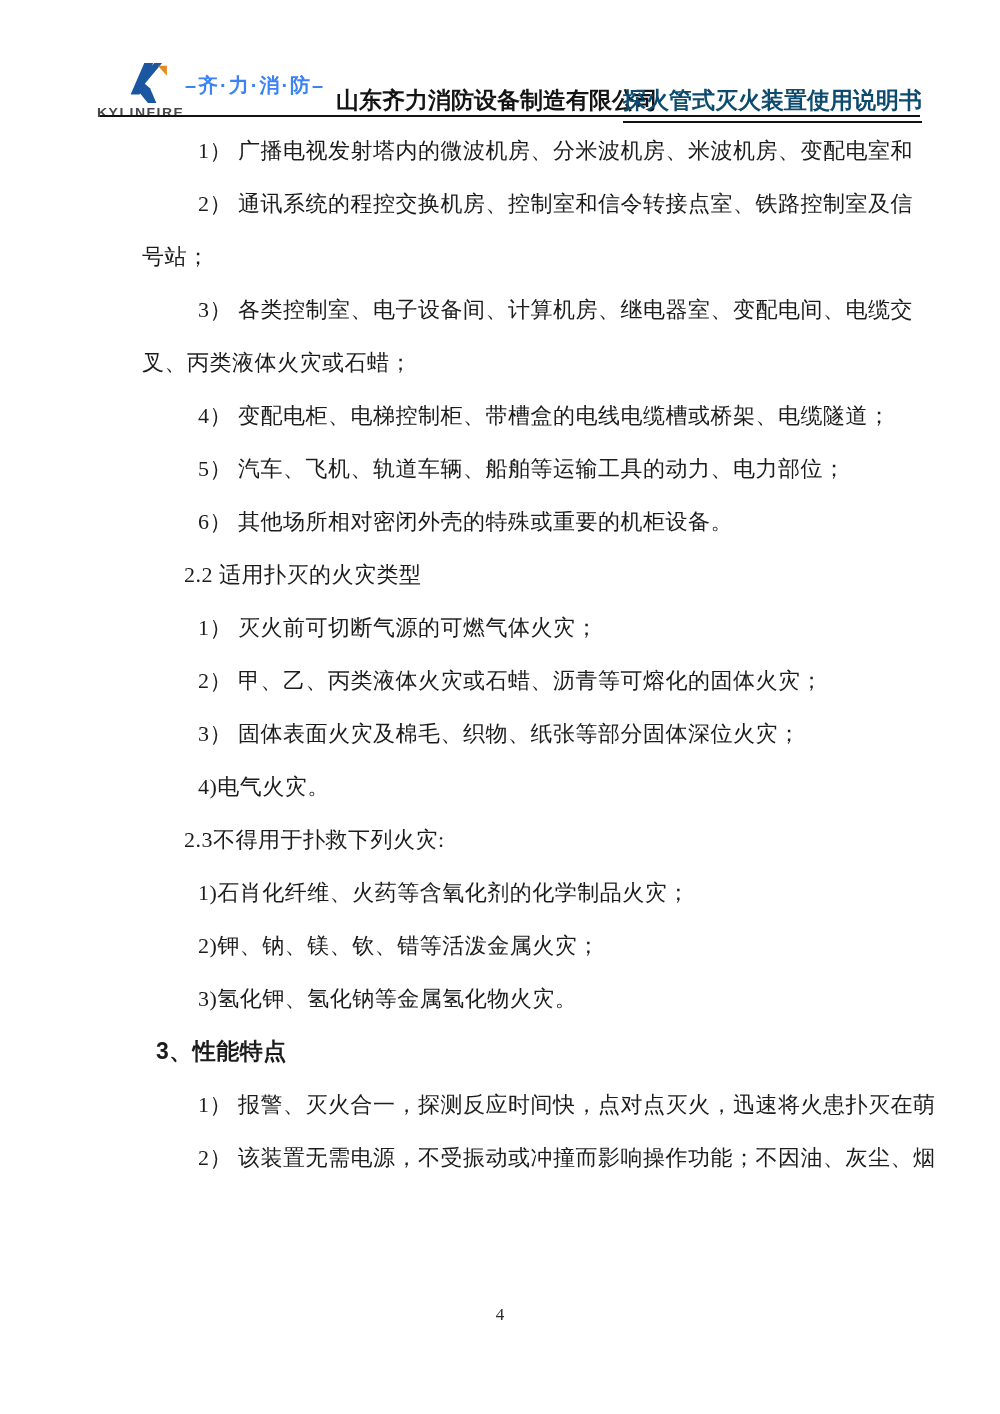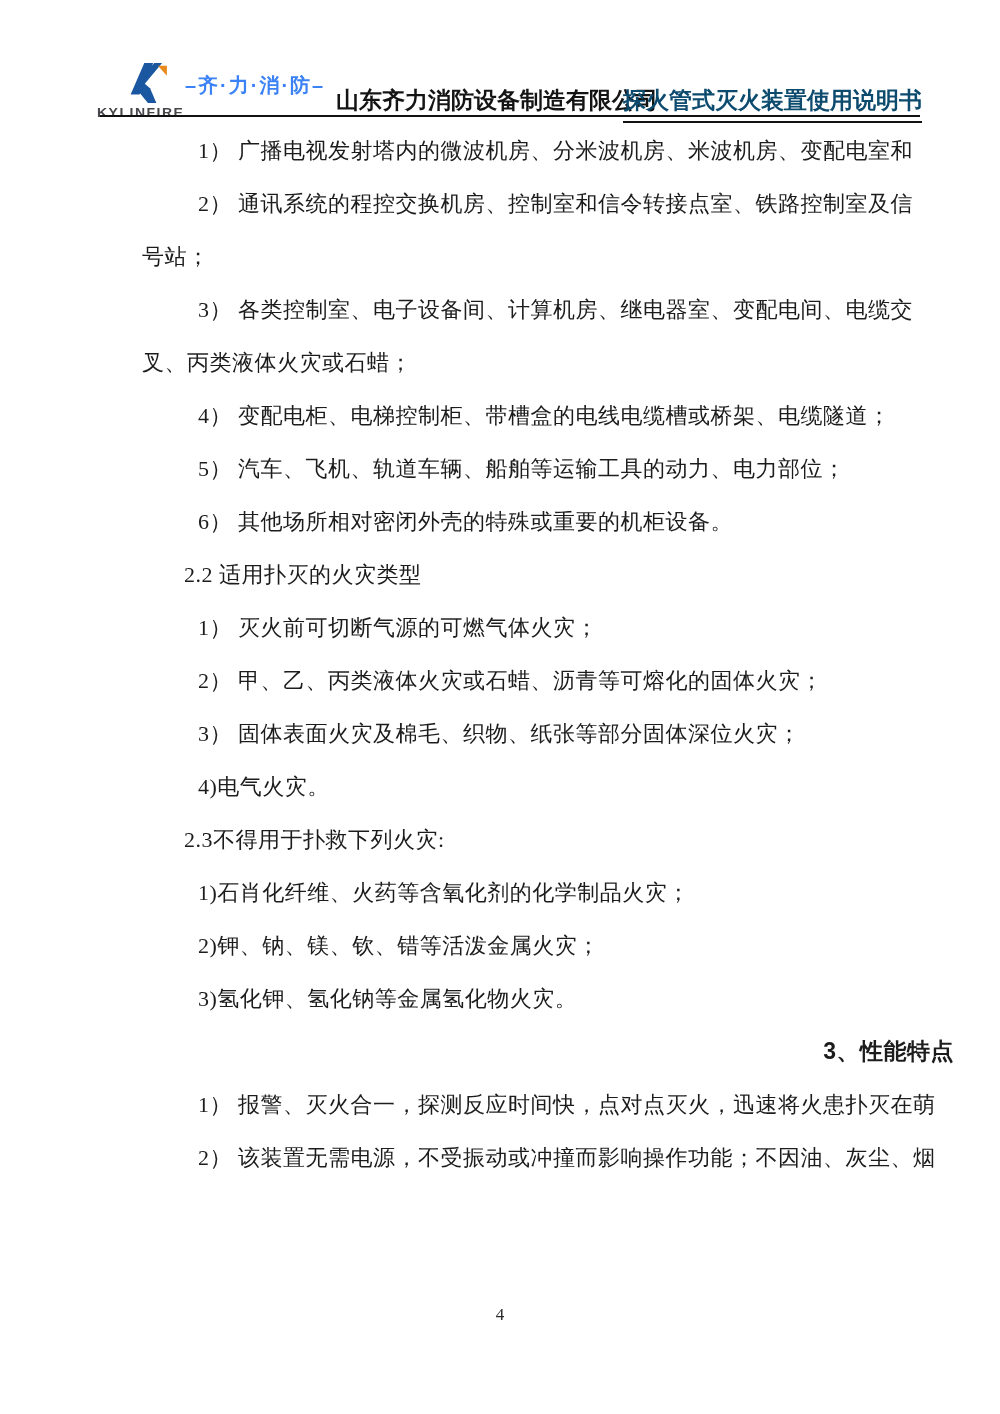--- a/index.html
+++ b/index.html
@@ -58,21 +58,20 @@
     white-space:nowrap;
     letter-spacing:.5px;
   }
   .line.item{padding-left:56px;}
   .line.sub{padding-left:42px;}
   .line.head{
     padding-left:14px;
     font-weight:bold;
     font-family:"Liberation Sans","DejaVu Sans",sans-serif;
     font-size:23px;
-    text-align:right;
   }
 
   
   .page-number{
     position:absolute;left:0;top:1305px;width:1000px;
     text-align:center;font-size:17px;color:#2a2a2a;
   }
 </style>
 </head>
 <body>

